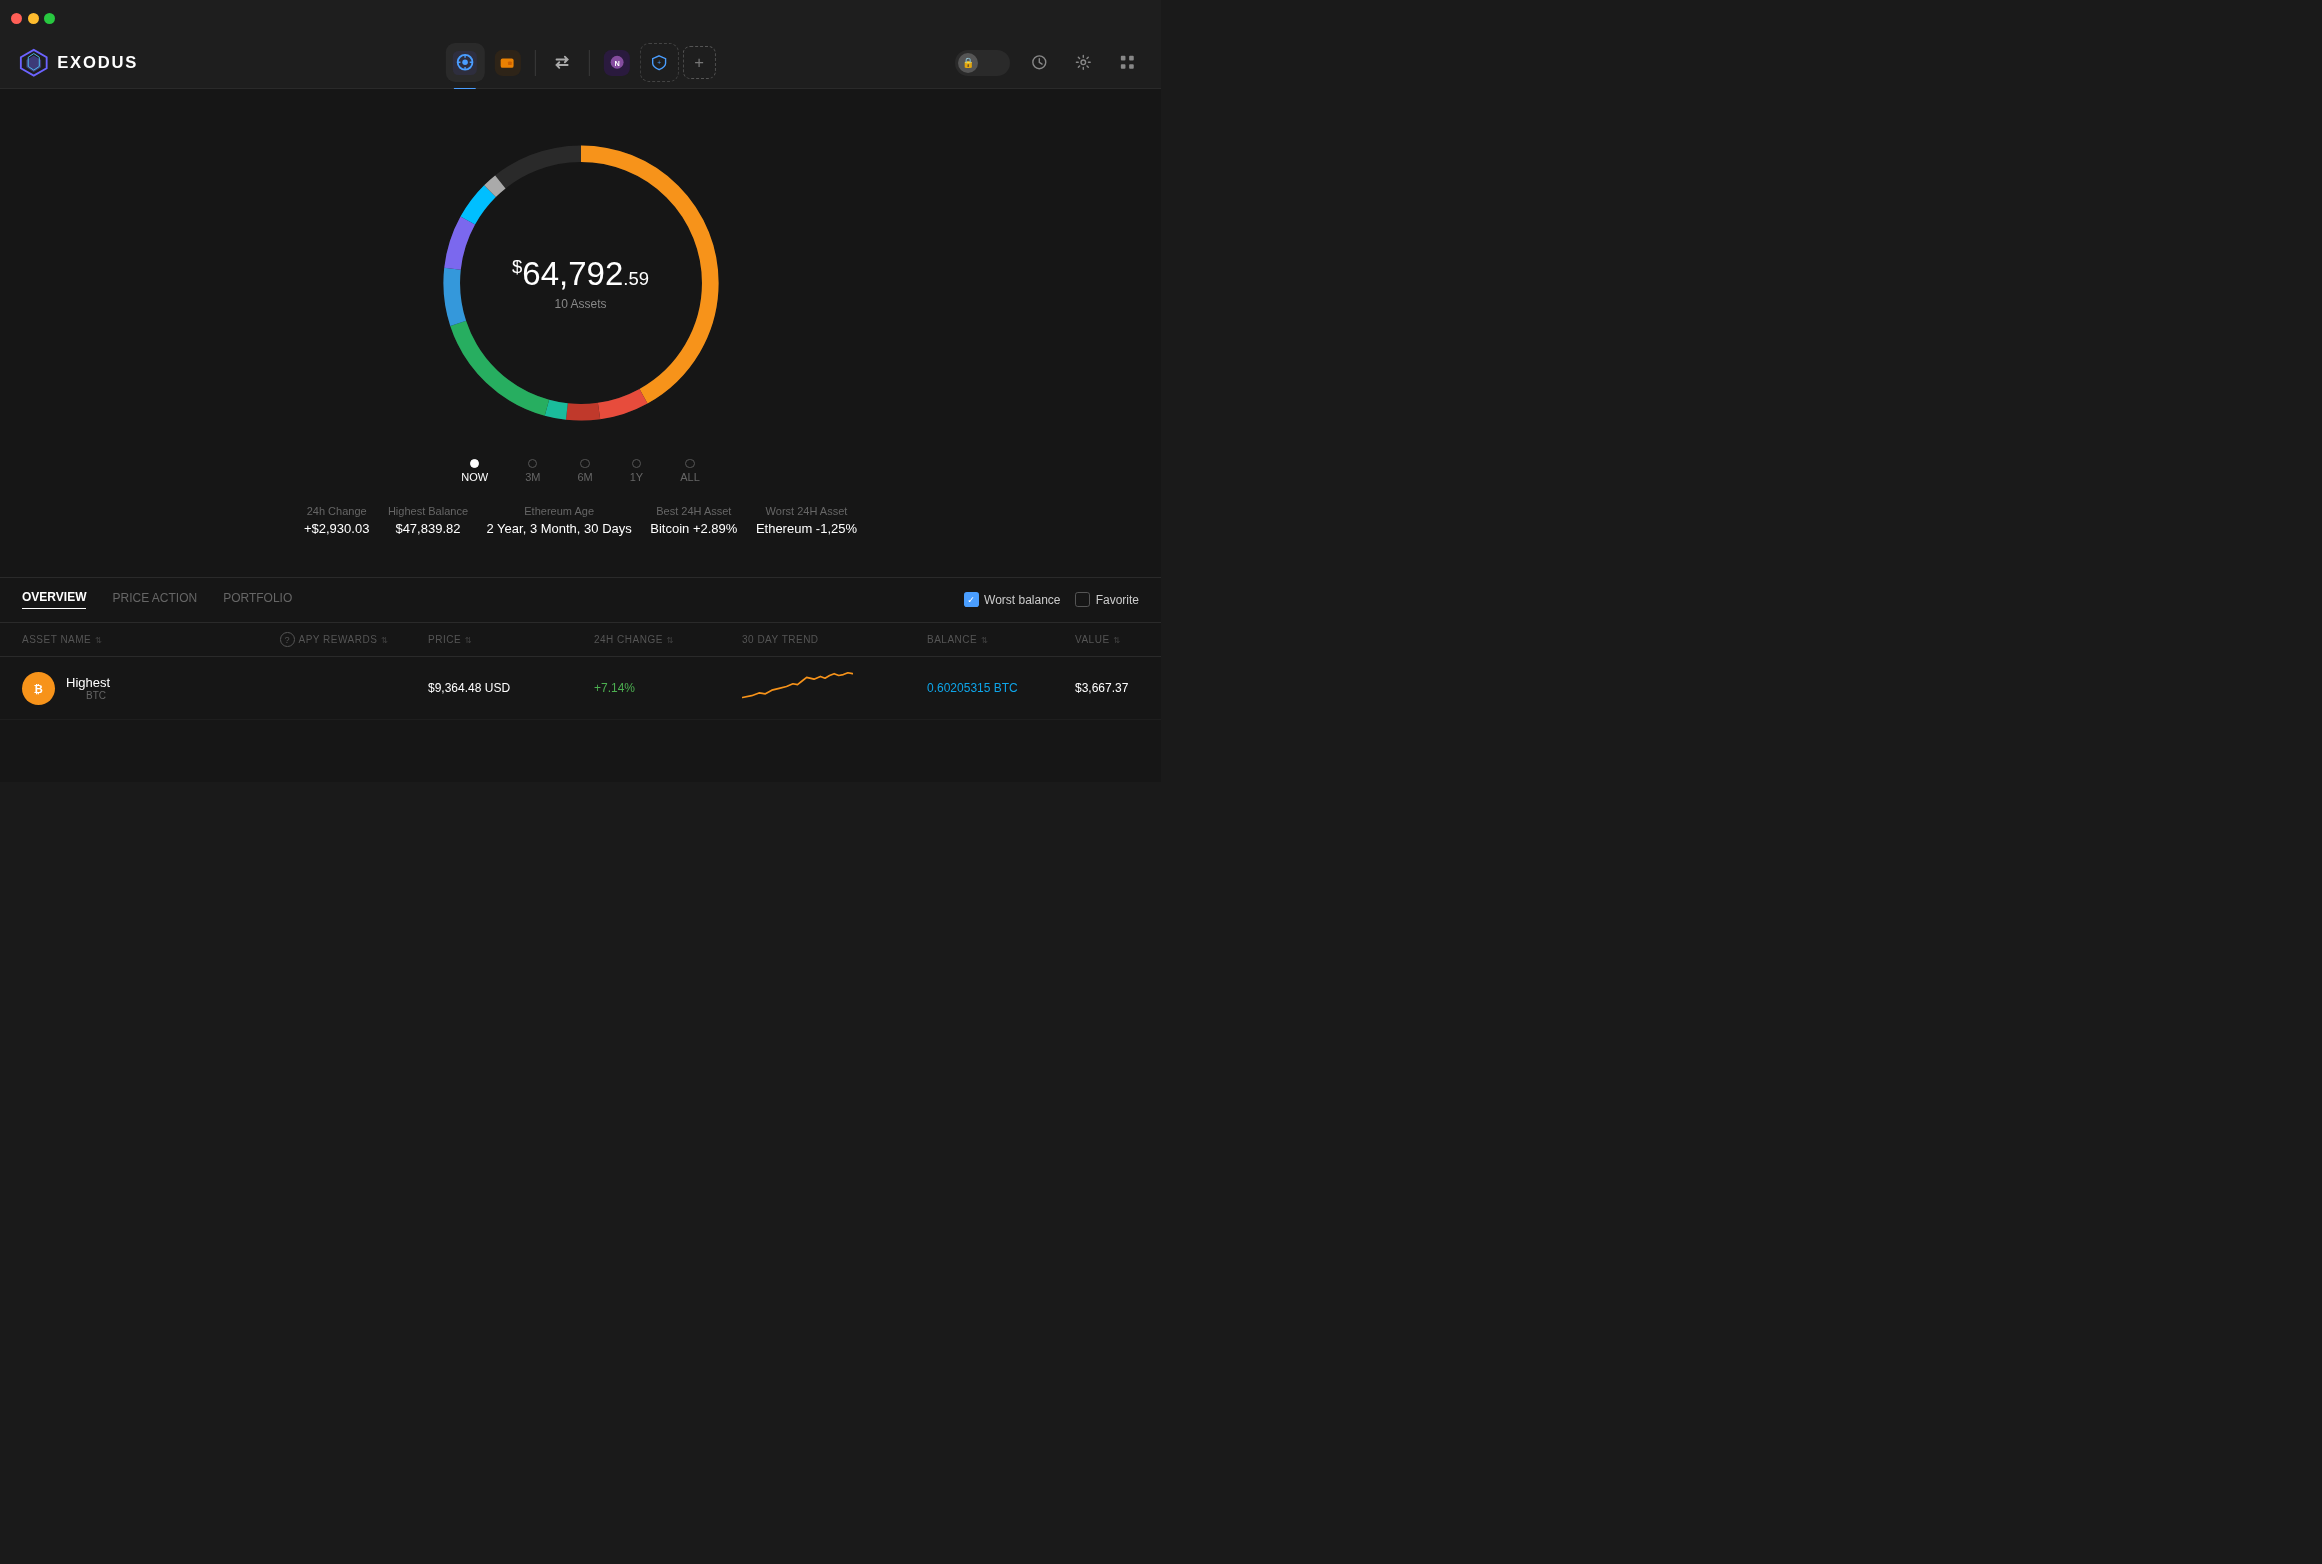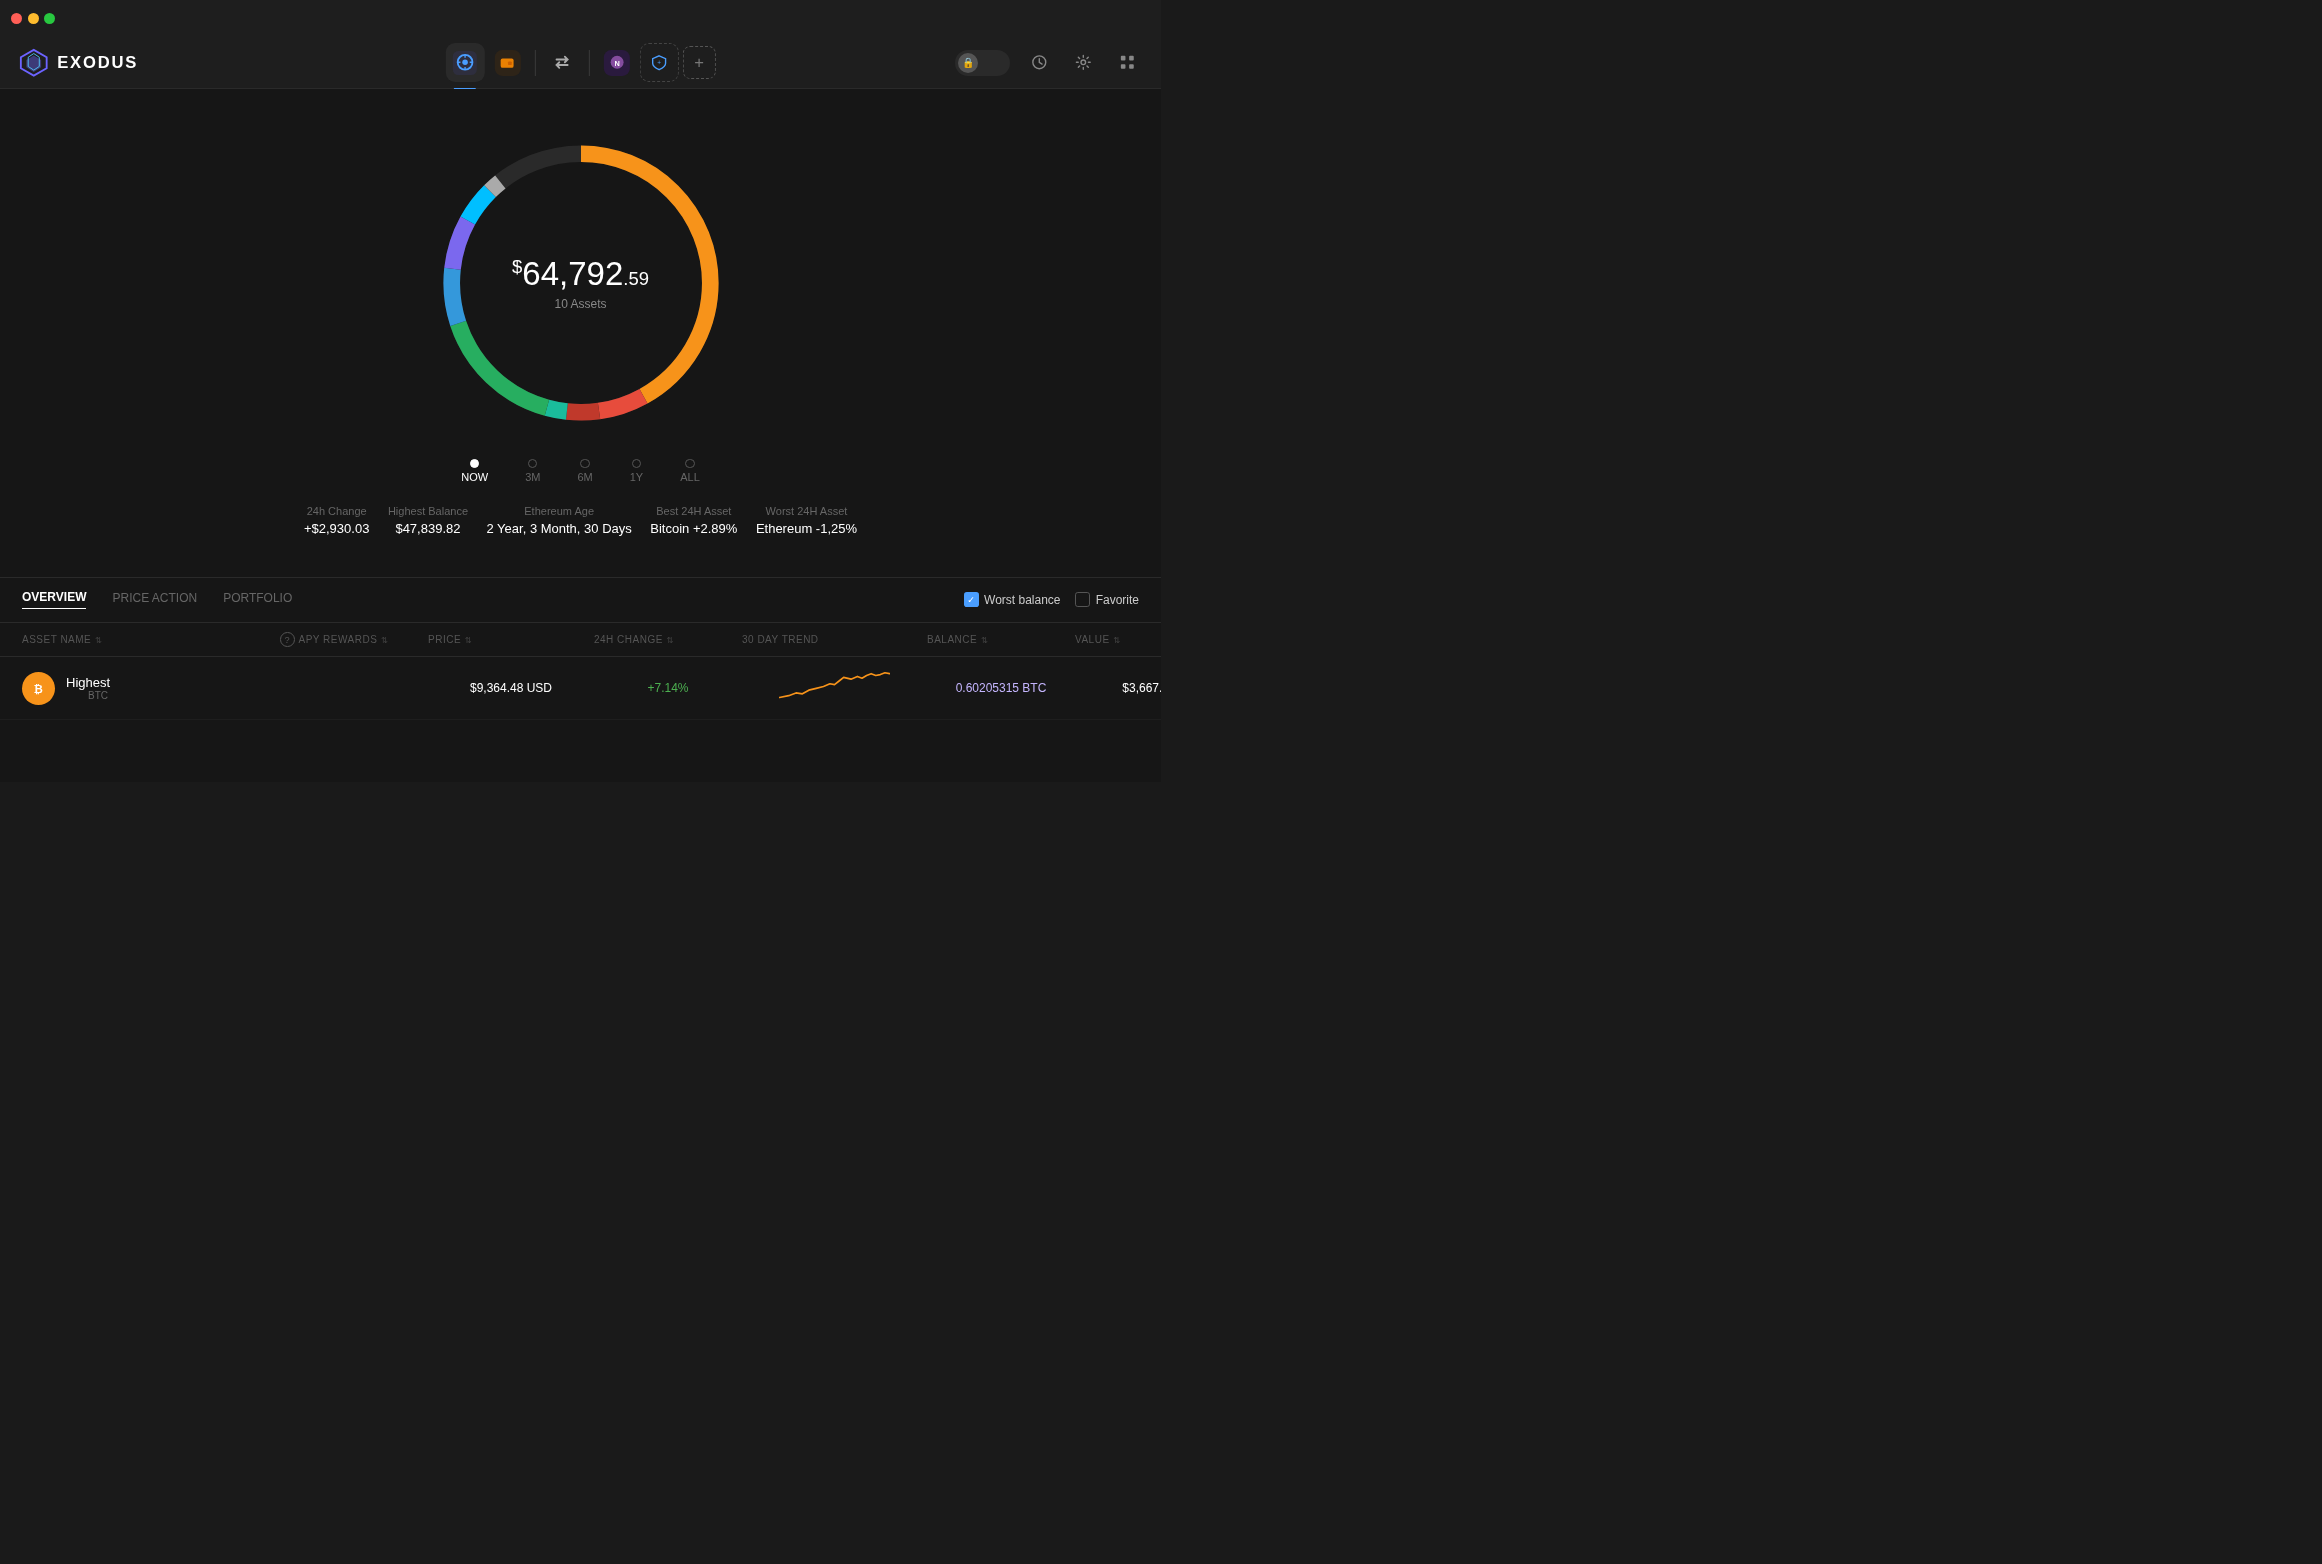--- a/index.html
+++ b/index.html
@@ -319,21 +319,20 @@
     .filter-checkbox-empty {
       width: 14.8px;
       height: 14.8px;
       border-radius: 2.8px;
       border: 1.4px solid #555;
     }
 
     
     .asset-table {
       width: 100%;
-      text-align: center;
     }
     .table-header {
       display: grid;
       grid-template-columns: 258px 148px 166px 148px 185px 148px 148px 92px;
       padding: 9.2px 22px;
       border-bottom: 0.9px solid #2a2a2a;
     }
     .th {
       font-size: 10px;
       color: #555;
@@ -379,21 +378,21 @@
     .asset-ticker {
       font-size: 10px;
       color: #666;
       padding-left: 20px;
     }
     .td {
       font-size: 12px;
       color: #ffffff;
     }
     .td.green { color: #4caf50; }
-    .td.orange { color: #c4b5fd; }
+    .td.orange { color: #0ea5e9; }
 
     
     .help-icon {
       width: 14.8px;
       height: 14.8px;
       border-radius: 50%;
       border: 0.9px solid #555;
       display: inline-flex;
       align-items: center;
       justify-content: center;

